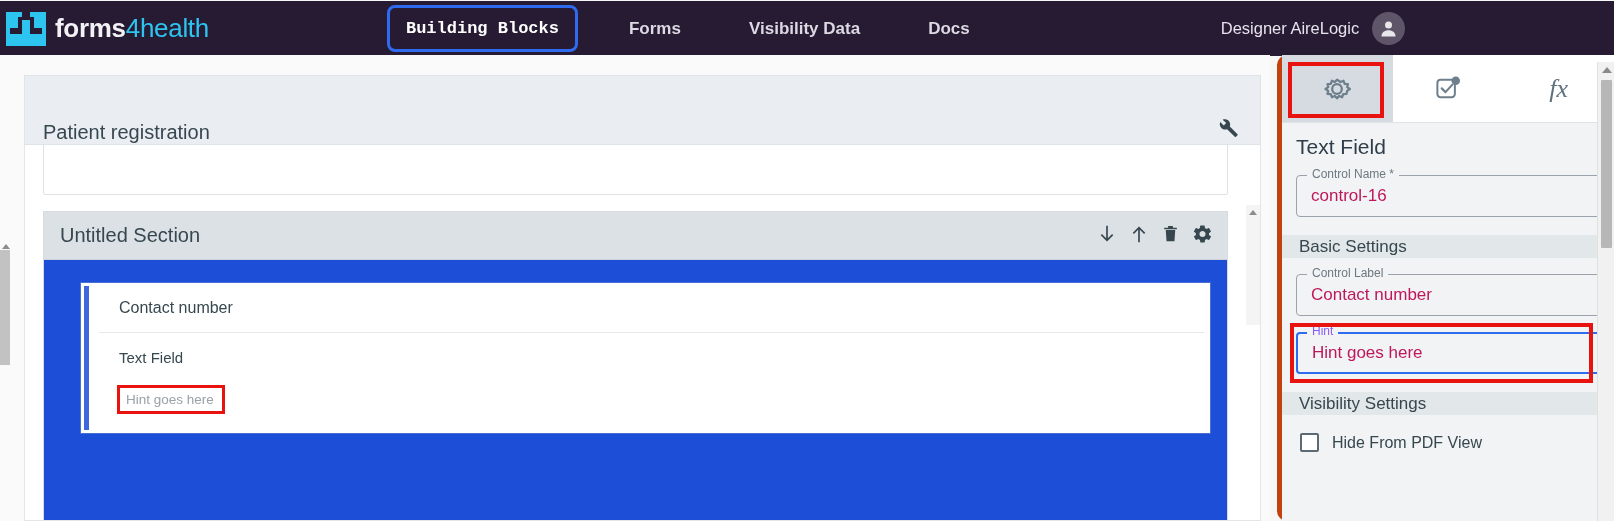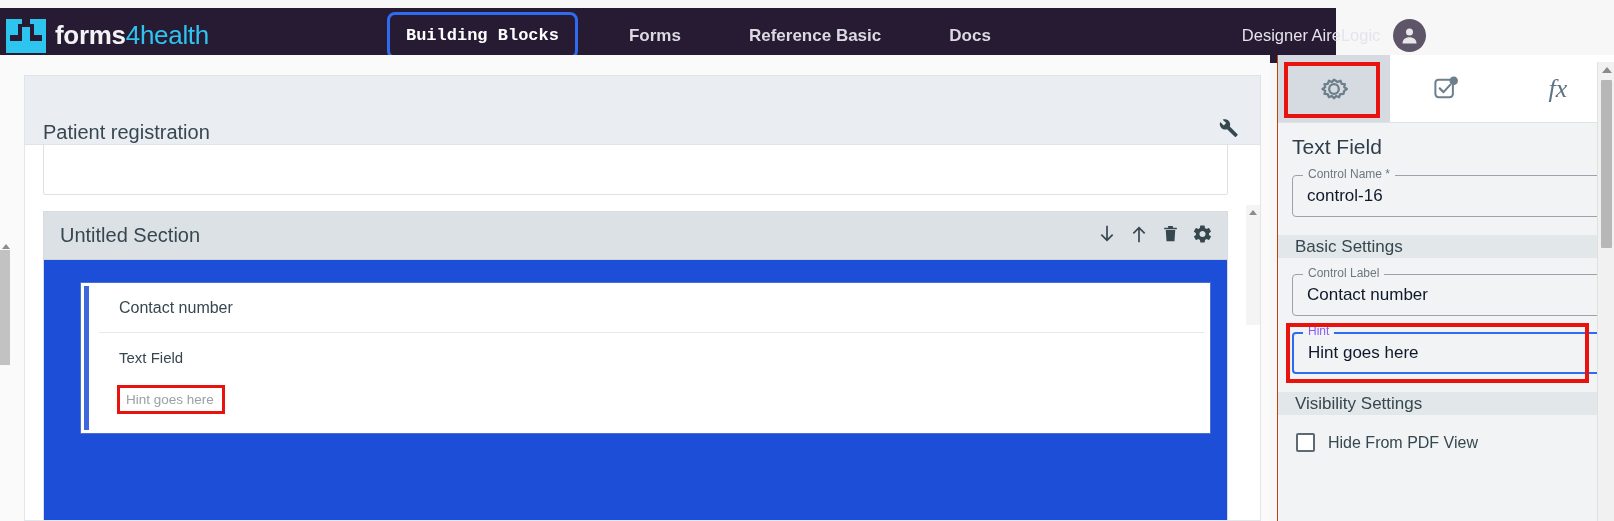--- a/index.html
+++ b/index.html
@@ -6,21 +6,21 @@
   html, body {
     width: 1614px; height: 521px;
     font-family: "Liberation Sans", sans-serif;
     background: #ffffff;
     overflow: hidden;
   }
   #app { position: relative; width: 1614px; height: 521px; background: #f7f7f7; }
 
   
   .topnav {
-    position: absolute; left: 0; top: 8px; width: 1336px; height: 55px;
+    position: absolute; left: 0; top: 1px; width: 1614px; height: 55px;
     background: #271a33; display: flex; align-items: center;
   }
   .brand { display: flex; align-items: center; margin-left: 6px; }
   .brand-mark { width: 40px; height: 34px; margin-right: 9px; }
   .brand-text { font-size: 26px; font-weight: bold; letter-spacing: -0.3px; }
   .brand-text .w { color: #f2f2f5; }
   .brand-text .c { color: #2ec4f0; font-weight: normal; }
 
   .nav-items { display: flex; align-items: center; margin-left: 178px; gap: 0px; }
   .nav-item {
@@ -87,21 +87,21 @@
   .control-type-text { font-size: 15px; color: #37474f; }
   .control-hint-row { display: flex; align-items: center; padding-left: 18px; margin-top: 4px; }
   .hint-annot {
     border: 3px solid #e8120f; padding: 2px 8px 3px 6px; background: #ffffff;
   }
   .hint-text { font-size: 13.5px; color: #9aa0a6; }
 
   
   .right-panel {
     position: absolute; left: 1277px; top: 55px; width: 337px; height: 466px;
-    background: #f3f5f7; border-left: 1px solid #c2410c;
+    background: #f3f5f7; border-left: 5px solid #c2410c; border-radius: 10px;
   }
   .tabbar { display: flex; height: 68px; background: #ffffff; border-bottom: 1px solid #dfe3e6; }
   .tab {
     flex: 1; display: flex; align-items: center; justify-content: center; cursor: pointer;
   }
   .tab.selected { background: #d5dbe0; }
   .tab-annot {
     position: absolute; left: 6px; top: 7px; width: 96px; height: 56px;
     border: 4px solid #e8120f; pointer-events: none;
   }
@@ -114,21 +114,21 @@
   .field-box {
     border: 1px solid #9aa3ab; border-radius: 4px; height: 42px;
     background: transparent; display: flex; align-items: center; padding-left: 14px;
   }
   .field-box.focused { border: 2px solid #2f6bee; }
   .field-legend {
     position: absolute; left: 11px; top: -8px; background: #f1f3f5;
     padding: 0 5px; font-size: 12px; color: #6d7880;
   }
   .field-legend.focused { color: #8b5cf6; }
-  .field-value { font-size: 17px; color: #0f172a; }
+  .field-value { font-size: 17px; color: #be185d; }
   .field-annot {
     position: absolute; left: -6px; top: -9px; width: 303px; height: 60px;
     border: 4px solid #e8120f; pointer-events: none;
   }
 
   .sub-header {
     margin-top: 18px; background: #e2e7ea; height: 23px;
     display: flex; align-items: center; padding-left: 17px;
     font-size: 17px; color: #37474f;
   }
@@ -193,21 +193,21 @@
       <span class="brand-text">
         <span class="w">forms</span><span class="c">4health</span>
       </span>
     </div>
 
     <div class="nav-items">
       <div class="nav-item active">Building Blocks</div>
       <div class="nav-gap1"></div>
       <div class="nav-item">Forms</div>
       <div class="nav-gap2"></div>
-      <div class="nav-item">Reference Basic</div>
+      <div class="nav-item">Visibility Data</div>
       <div class="nav-gap3"></div>
       <div class="nav-item">Docs</div>
     </div>
 
     <div class="user-area">
       <span class="user-name">Designer AireLogic</span>
       <span class="avatar">
         <svg width="21" height="21" viewBox="0 0 24 24">
           <circle cx="12" cy="8" r="4" fill="#e8e8ea"></circle>
           <path d="M4 21c0-4.4 3.6-7 8-7s8 2.6 8 7z" fill="#e8e8ea"></path>

